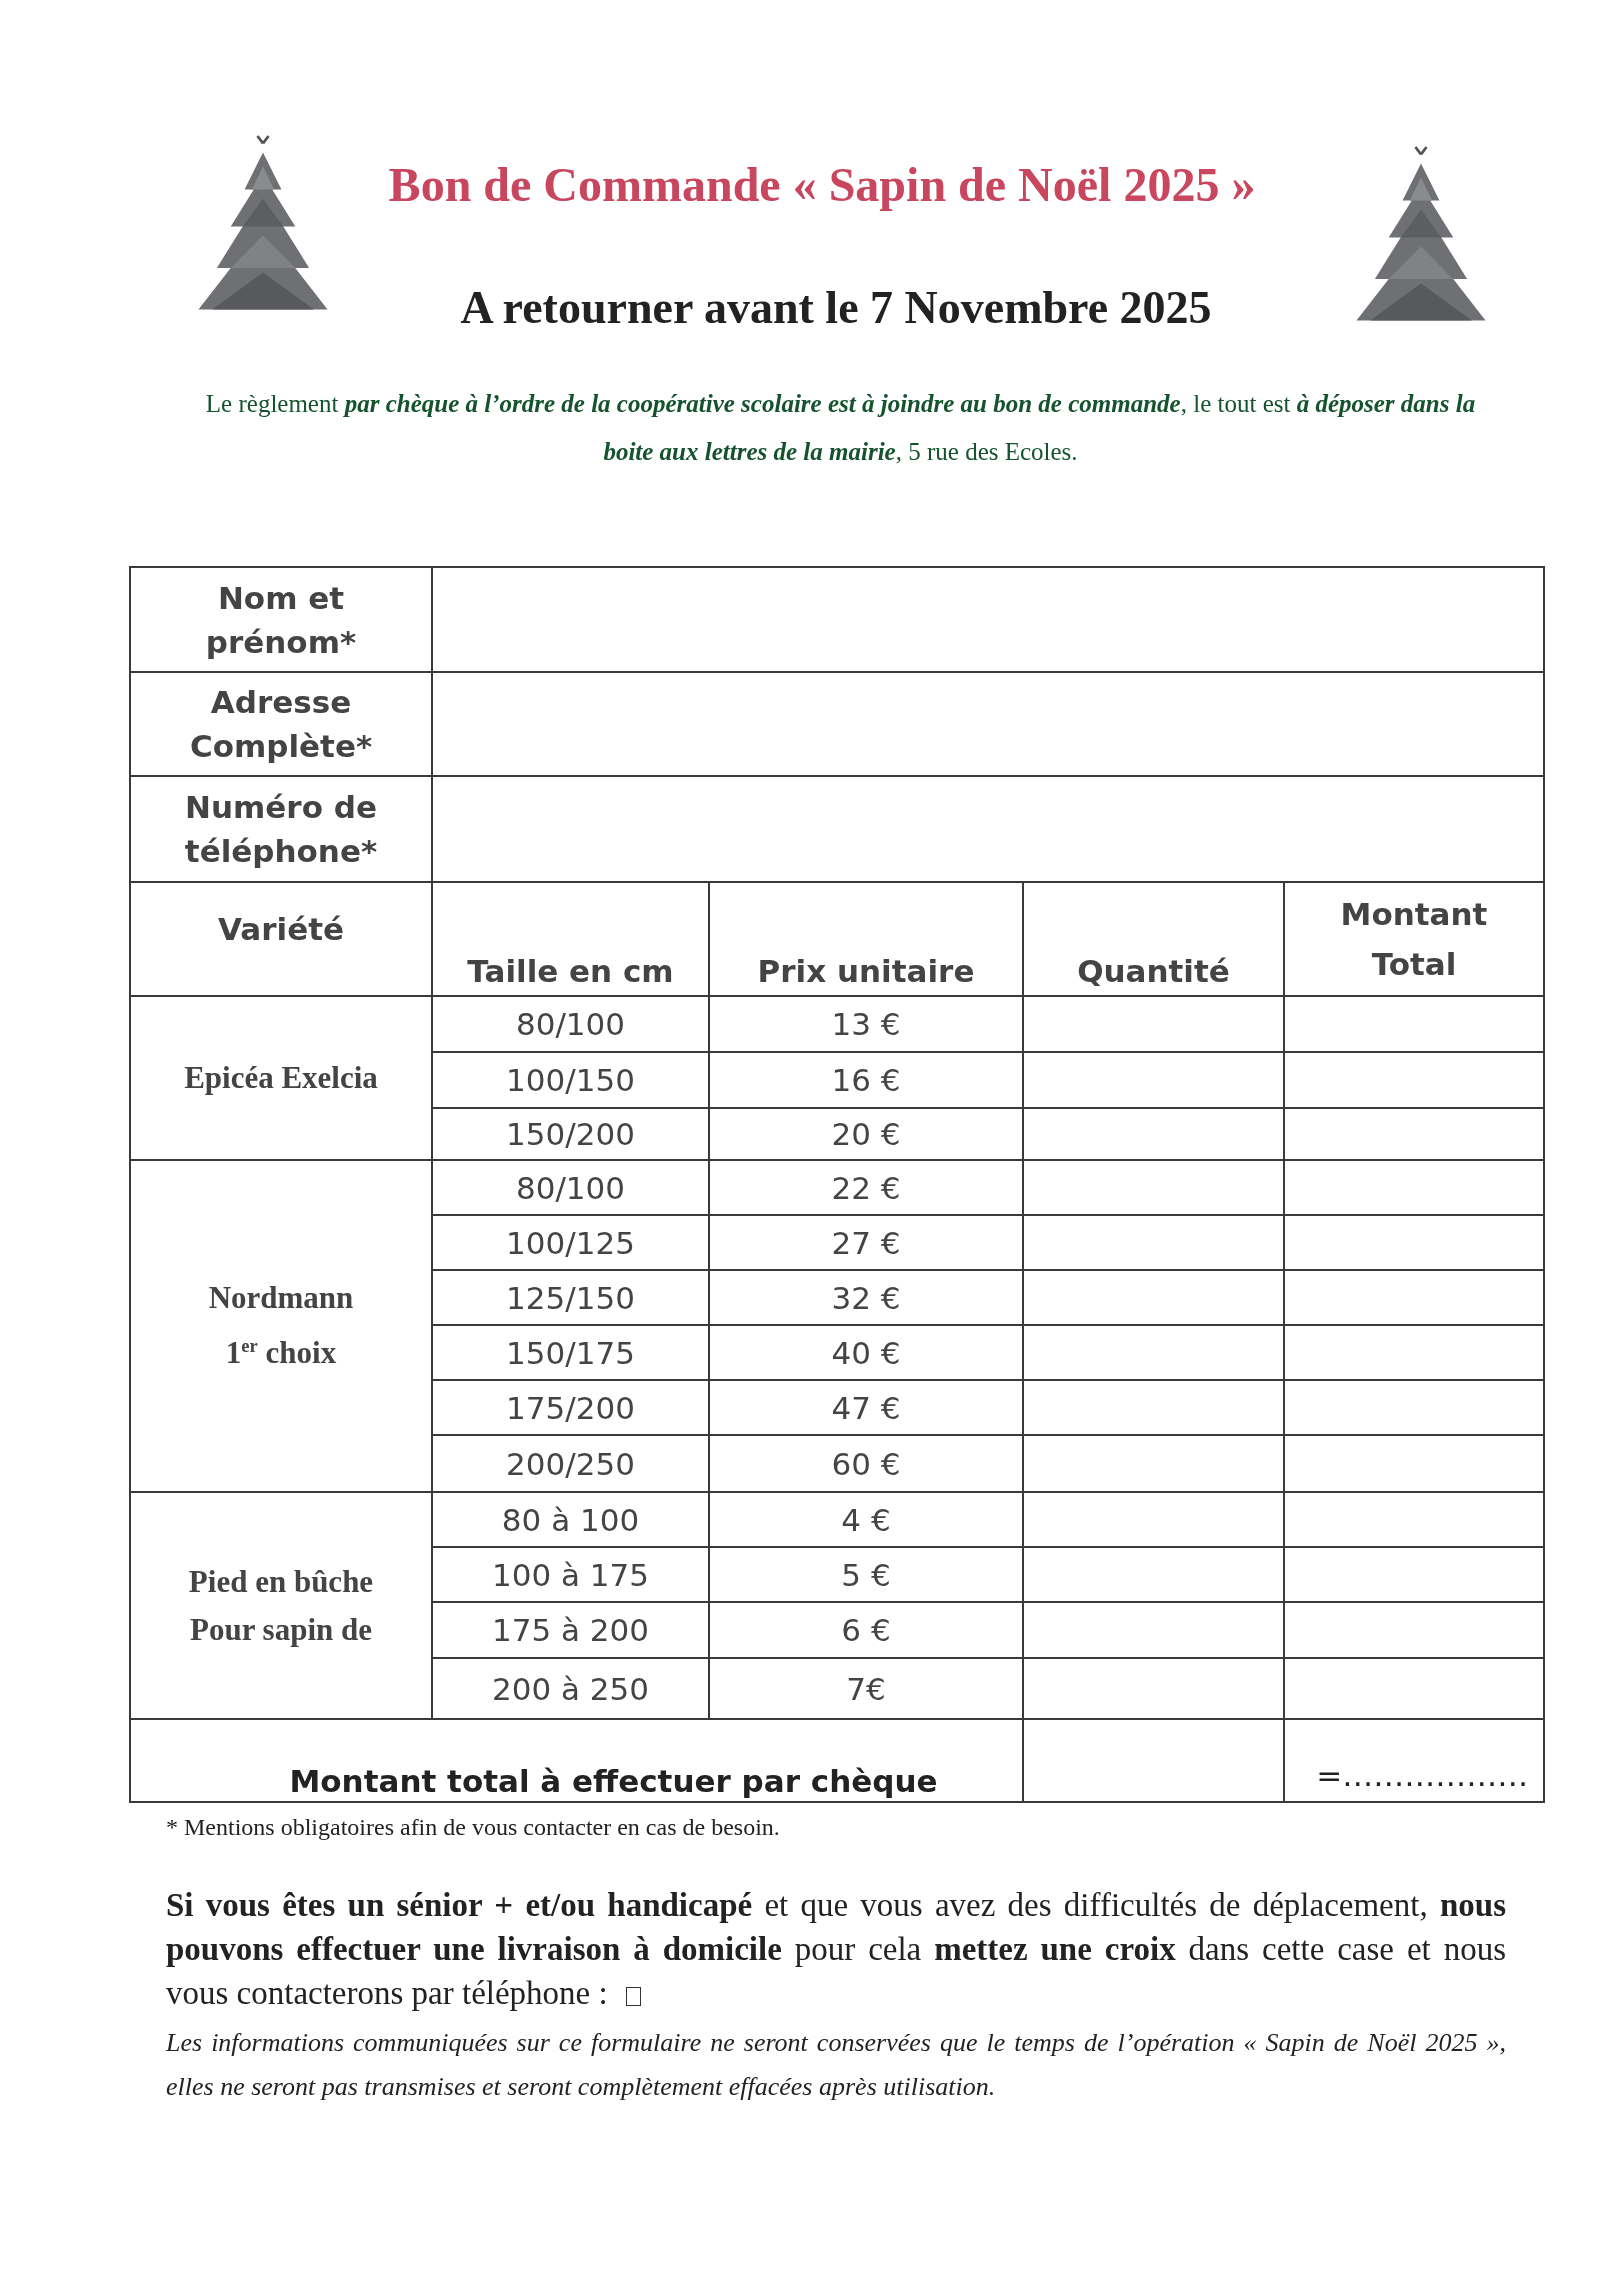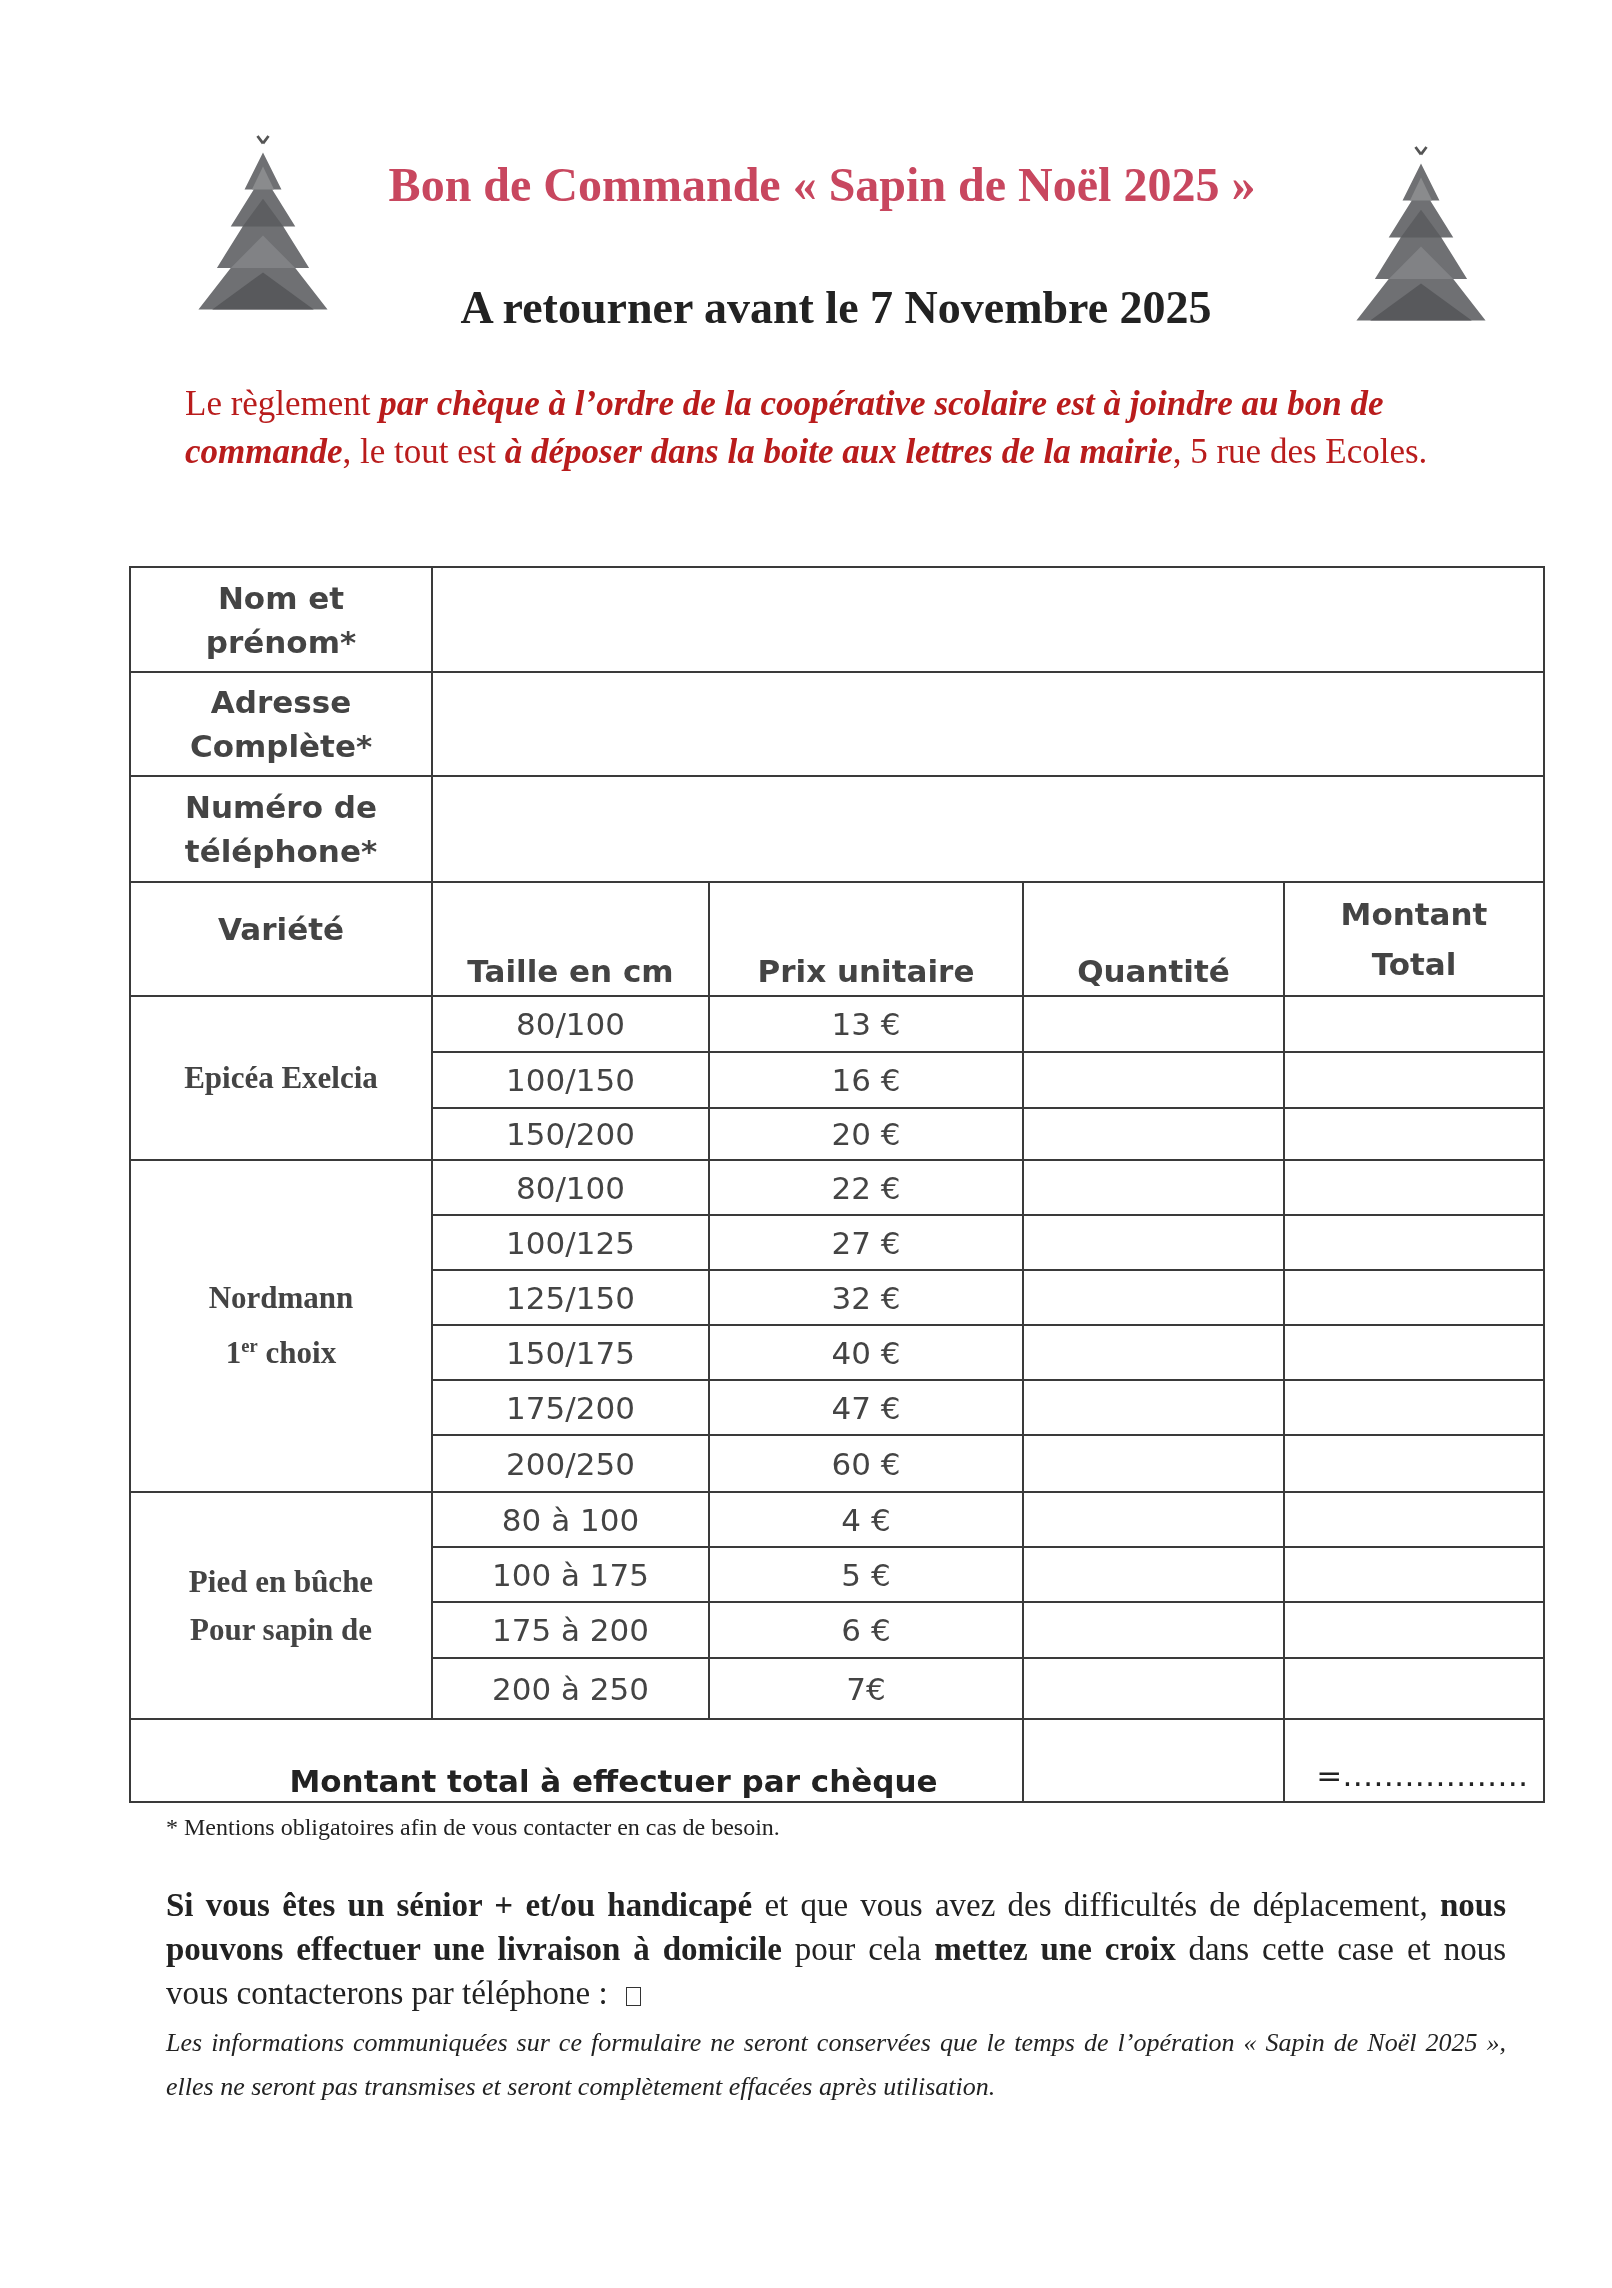--- a/index.html
+++ b/index.html
@@ -1,21 +1,21 @@
 <!DOCTYPE html>
 <html style="font-size:14.8px"><head>
 <meta charset="utf-8">
 <style>
   html, body { margin:0; padding:0; background:#ffffff; }
   body { width:1612px; height:2289px; position:relative; overflow:hidden; color:#2a2a2a; }
   .serif { font-family:"Liberation Serif", "DejaVu Serif", serif; }
   .tree { position:absolute; }
   #title { position:absolute; left:16px; width:1612px; top:157px; text-align:center; font-size:48px; font-weight:bold; color:#C8475F; }
   #subtitle { position:absolute; left:0; width:1672px; top:281px; text-align:center; font-size:46px; font-weight:bold; color:#222; }
-  #intro { position:absolute; left:185px; width:1311px; top:380px; text-align:left; font-size:35px; line-height:48px; color:#b91c1c; }
+  #intro { position:absolute; left:185px; width:1311px; top:380px; text-align:center; font-size:25px; line-height:48px; color:#14532d; }
   #intro i { font-weight:bold; }
   table.form { position:absolute; left:129px; top:566px; width:1414px; border-collapse:collapse; table-layout:fixed; }
   table.form td { border:2.8px solid #3a3a3a; padding:0; text-align:center; vertical-align:middle; color:#444; font-family:"DejaVu Sans", "Liberation Sans", sans-serif; font-size:31px; }
   table.form td.lbl { font-weight:bold; line-height:44px; }
   table.form td.head { font-weight:bold; }
   table.form td.head-low { vertical-align:bottom; padding-bottom:6px; }
   table.form td.variety { font-weight:bold; line-height:48px;font-family:Liberation Serif, serif; }
   table.form td.variety sup { font-size:18.5px; }
   table.form td.total-lbl { font-weight:bold; color:#222; padding-top:40px; padding-left:74px; }
   table.form td.total-val { text-align:right; padding-right:14.8px; padding-top:28px; color:#222; }

